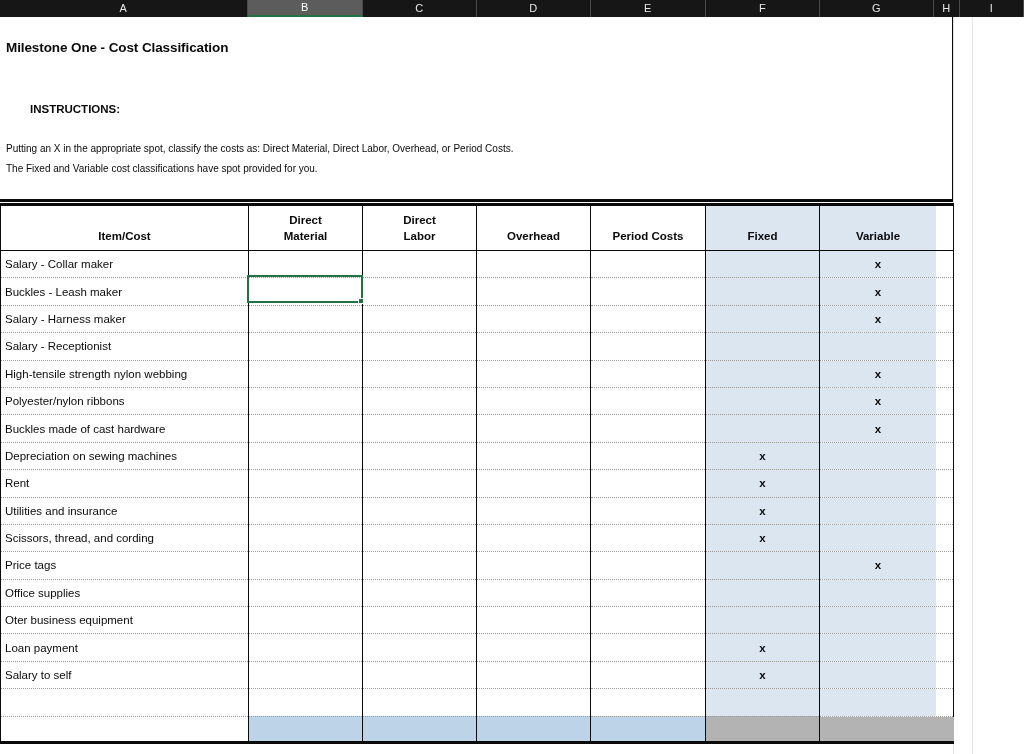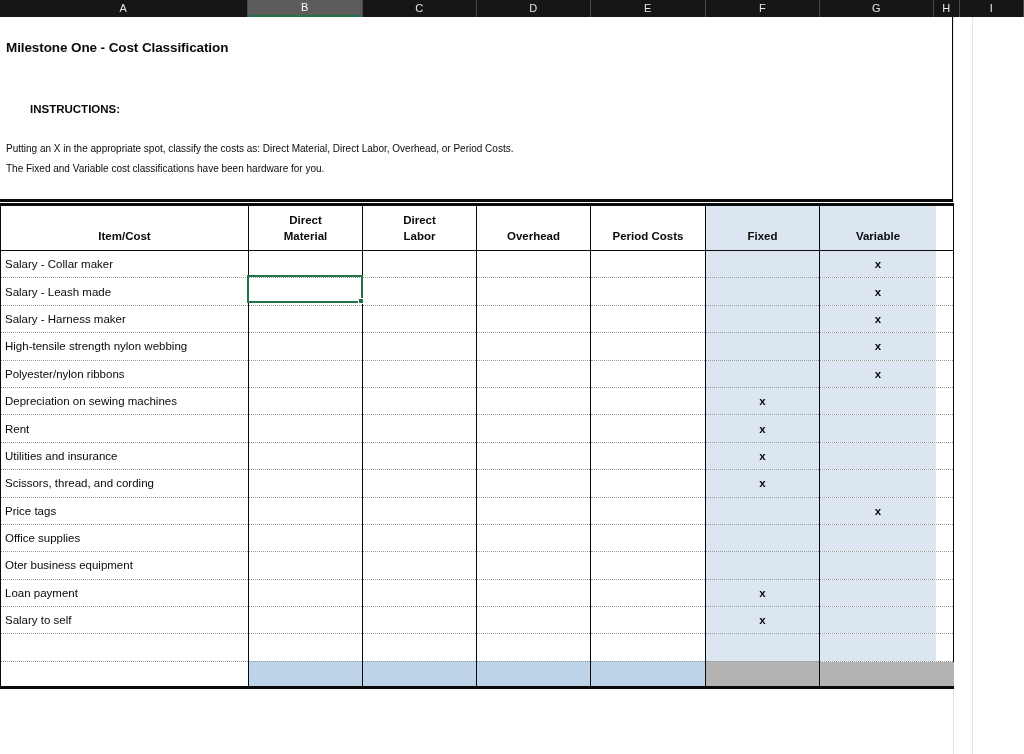--- a/index.html
+++ b/index.html
@@ -269,21 +269,21 @@
 
     </div>
 
     <div class="block" id="title-block">
       <div id="title-text">Milestone One - Cost Classification</div>
     </div>
 
     <div class="block" id="instr-block">
       <div id="instr-head">INSTRUCTIONS:</div>
       <div class="instr-line" id="instr-l1">Putting an X in the appropriate spot, classify the costs as:  Direct Material, Direct Labor, Overhead, or Period Costs.</div>
-      <div class="instr-line" id="instr-l2">The Fixed and Variable cost classifications have been hardware for you.</div>
+      <div class="instr-line" id="instr-l2">The Fixed and Variable cost classifications have spot provided for you.</div>
     </div>
 
     <div class="block" id="spacer-block"></div>
 
     <div id="table-wrap">
       <table id="cost-table">
         <colgroup>
           <col class="c-item">
             <col class="c-dm">
             <col class="c-dl">
@@ -327,21 +327,21 @@
               <td><span class="mark"></span></td>
               <td><span class="mark"></span></td>
               <td><span class="mark"></span></td>
               <td class="blue"><span class="mark"></span></td>
               <td class="c-variable">
                 <span class="vfill"></span>
                 <span class="vcontent mark">x</span>
               </td>
             </tr>
             <tr>
-              <td class="item">Salary - Leash made</td>
+              <td class="item">Buckles - Leash maker</td>
               <td><span class="mark"></span></td>
               <td><span class="mark"></span></td>
               <td><span class="mark"></span></td>
               <td><span class="mark"></span></td>
               <td class="blue"><span class="mark"></span></td>
               <td class="c-variable">
                 <span class="vfill"></span>
                 <span class="vcontent mark">x</span>
               </td>
             </tr>
@@ -351,33 +351,57 @@
               <td><span class="mark"></span></td>
               <td><span class="mark"></span></td>
               <td><span class="mark"></span></td>
               <td class="blue"><span class="mark"></span></td>
               <td class="c-variable">
                 <span class="vfill"></span>
                 <span class="vcontent mark">x</span>
               </td>
             </tr>
             <tr>
+              <td class="item">Salary - Receptionist</td>
+              <td><span class="mark"></span></td>
+              <td><span class="mark"></span></td>
+              <td><span class="mark"></span></td>
+              <td><span class="mark"></span></td>
+              <td class="blue"><span class="mark"></span></td>
+              <td class="c-variable">
+                <span class="vfill"></span>
+                <span class="vcontent mark"></span>
+              </td>
+            </tr>
+            <tr>
               <td class="item">High-tensile strength nylon webbing</td>
               <td><span class="mark"></span></td>
               <td><span class="mark"></span></td>
               <td><span class="mark"></span></td>
               <td><span class="mark"></span></td>
               <td class="blue"><span class="mark"></span></td>
               <td class="c-variable">
                 <span class="vfill"></span>
                 <span class="vcontent mark">x</span>
               </td>
             </tr>
             <tr>
               <td class="item">Polyester/nylon ribbons</td>
+              <td><span class="mark"></span></td>
+              <td><span class="mark"></span></td>
+              <td><span class="mark"></span></td>
+              <td><span class="mark"></span></td>
+              <td class="blue"><span class="mark"></span></td>
+              <td class="c-variable">
+                <span class="vfill"></span>
+                <span class="vcontent mark">x</span>
+              </td>
+            </tr>
+            <tr>
+              <td class="item">Buckles made of cast hardware</td>
               <td><span class="mark"></span></td>
               <td><span class="mark"></span></td>
               <td><span class="mark"></span></td>
               <td><span class="mark"></span></td>
               <td class="blue"><span class="mark"></span></td>
               <td class="c-variable">
                 <span class="vfill"></span>
                 <span class="vcontent mark">x</span>
               </td>
             </tr>

